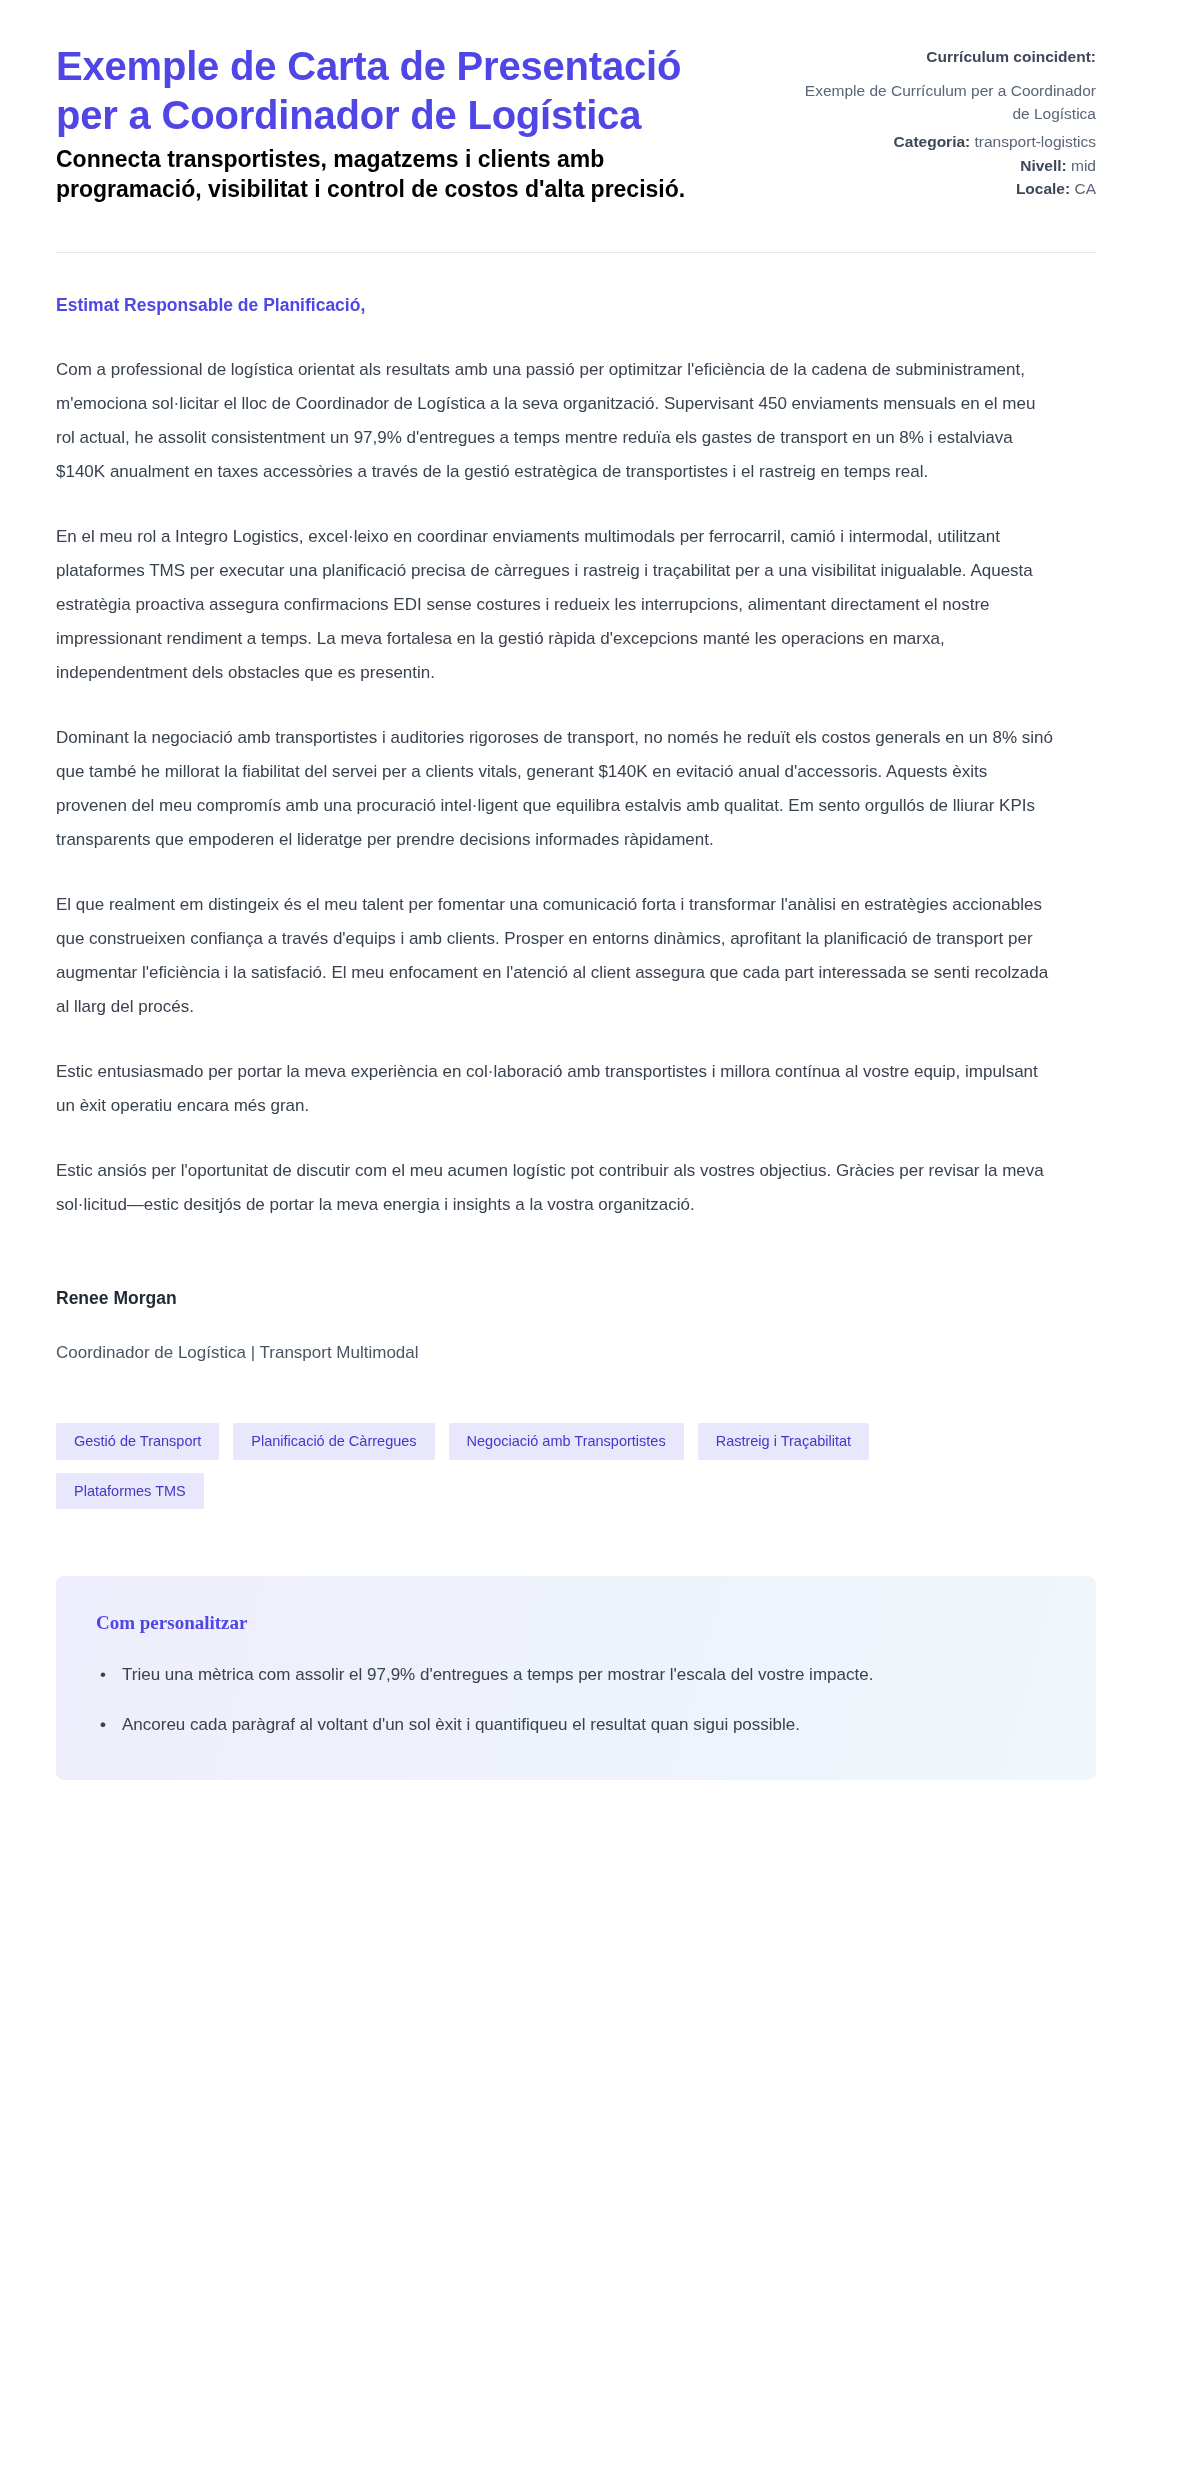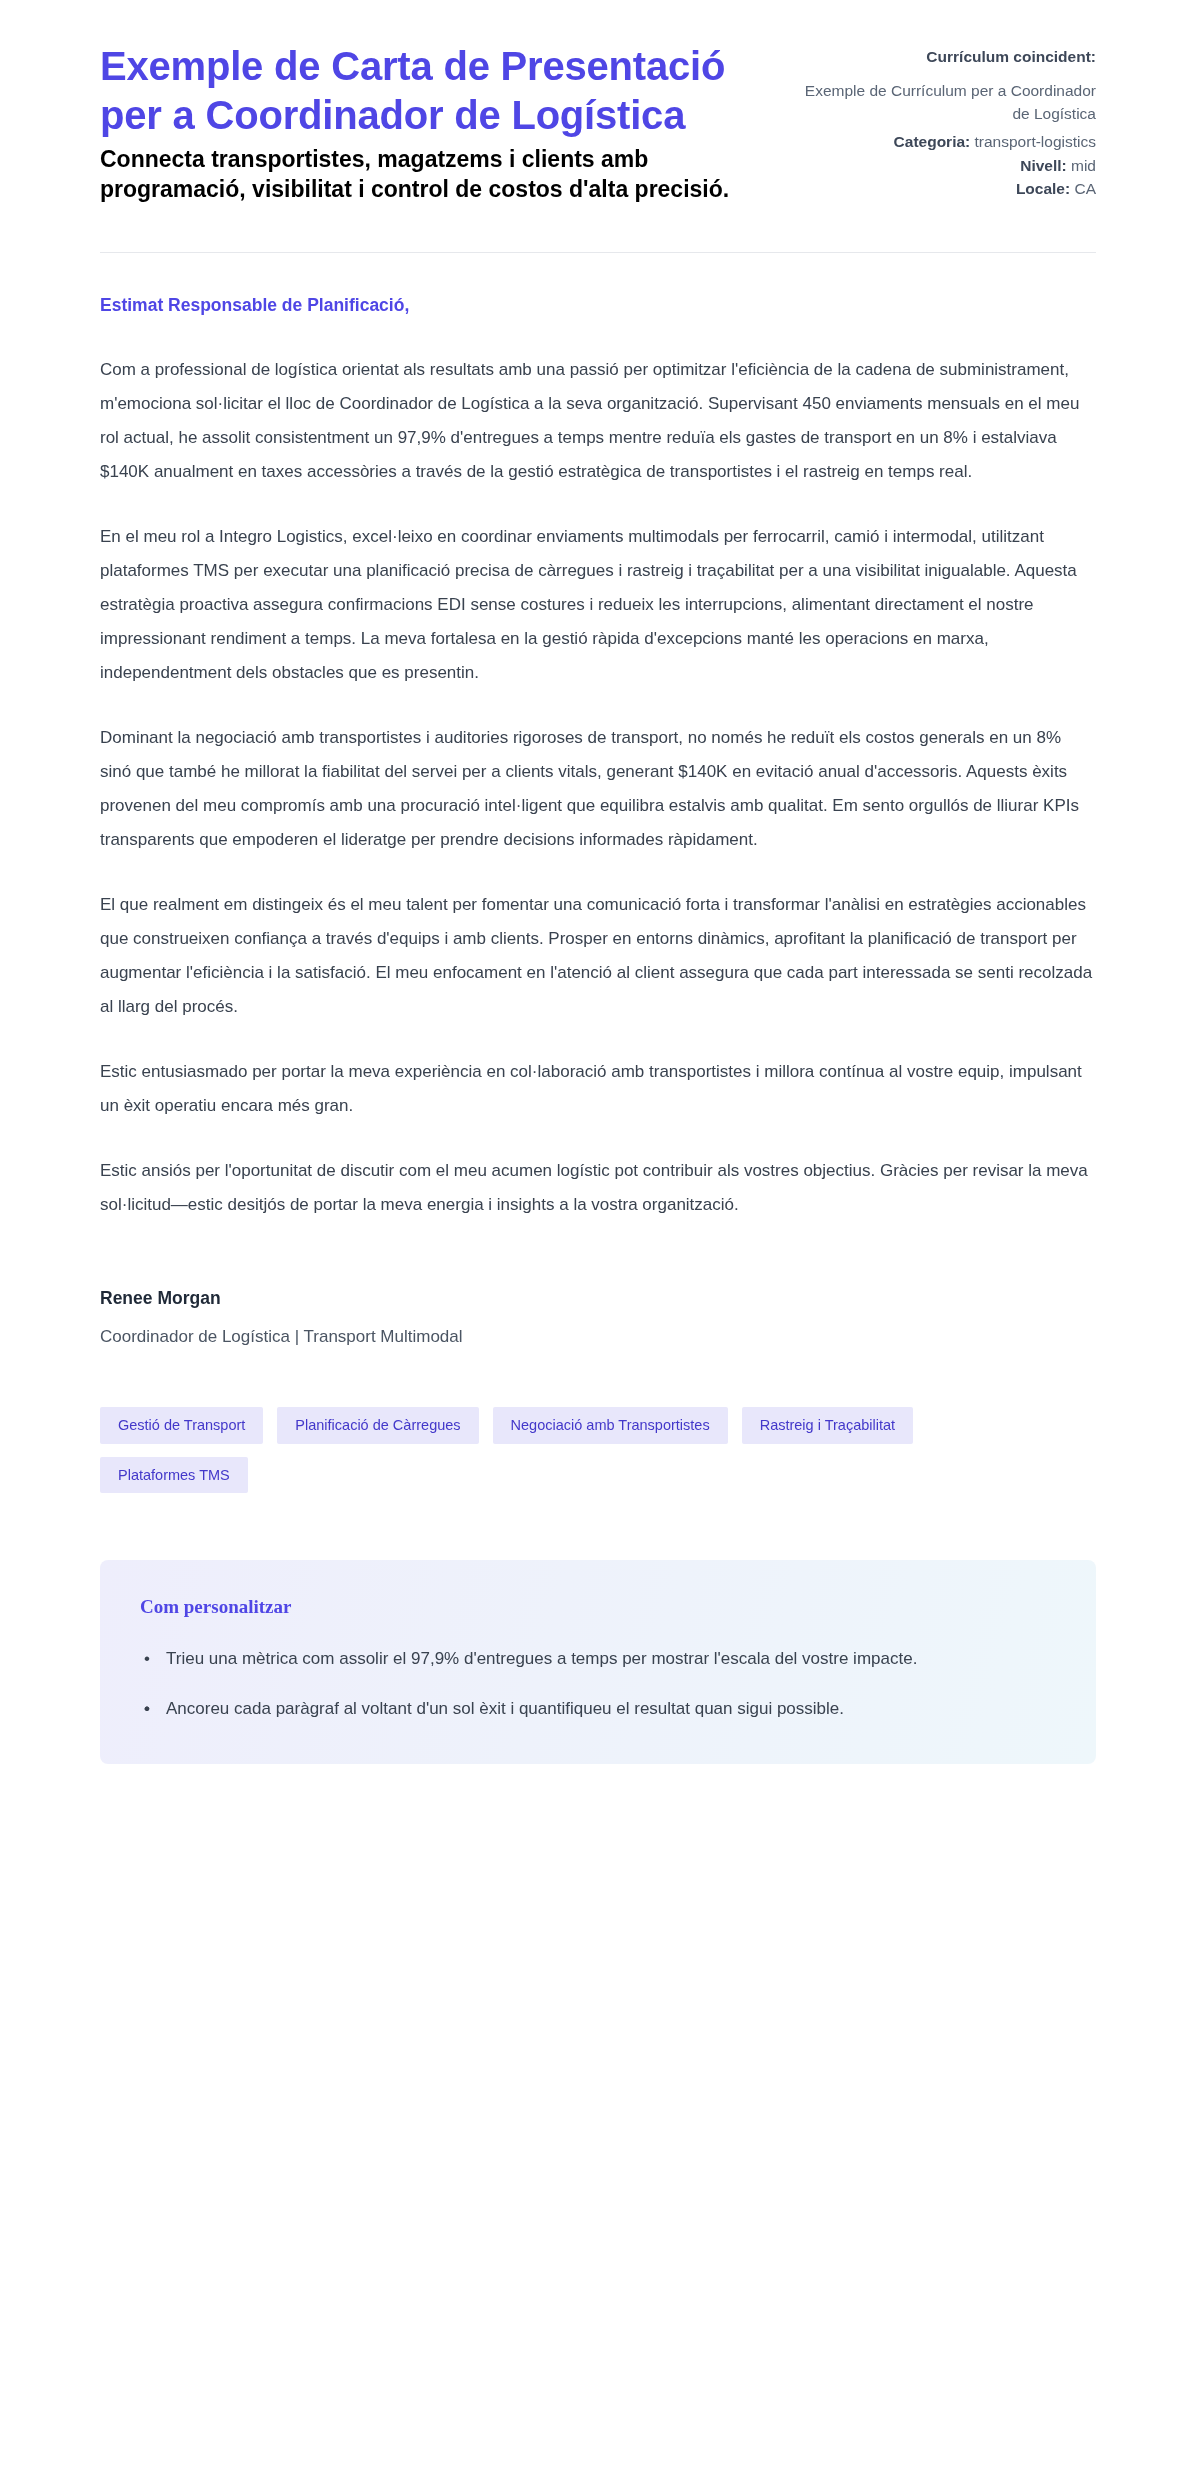--- a/index.html
+++ b/index.html
@@ -12,21 +12,21 @@
   body {
     width: 1200px;
     min-height: 2476px;
     font-family: "Liberation Sans", "DejaVu Sans", sans-serif;
     color: #2f3a4a;
     -webkit-font-smoothing: antialiased;
   }
   .page {
     width: 1200px;
     min-height: 2476px;
-    padding: 42px 104px 40px 100px;
+    padding: 42px 104px 40px 56px;
     background: #ffffff;
   }
 
   
   .header {
     display: flex;
     align-items: flex-start;
     justify-content: space-between;
     gap: 40px;
   }
@@ -89,21 +89,21 @@
     max-width: 1000px;
   }
   .para:last-of-type { margin-bottom: 0; }
 
   
   .signature { margin-top: 66px; }
   .sig-name {
     font-size: 17.5px;
     font-weight: bold;
     color: #1f2937;
-    margin: 0 0 18px 0;
+    margin: 0 0 34px 0;
   }
   .sig-role {
     font-size: 17px;
     color: #4b5563;
     margin: 0;
   }
 
   
   .tags {
     margin-top: 60px;

